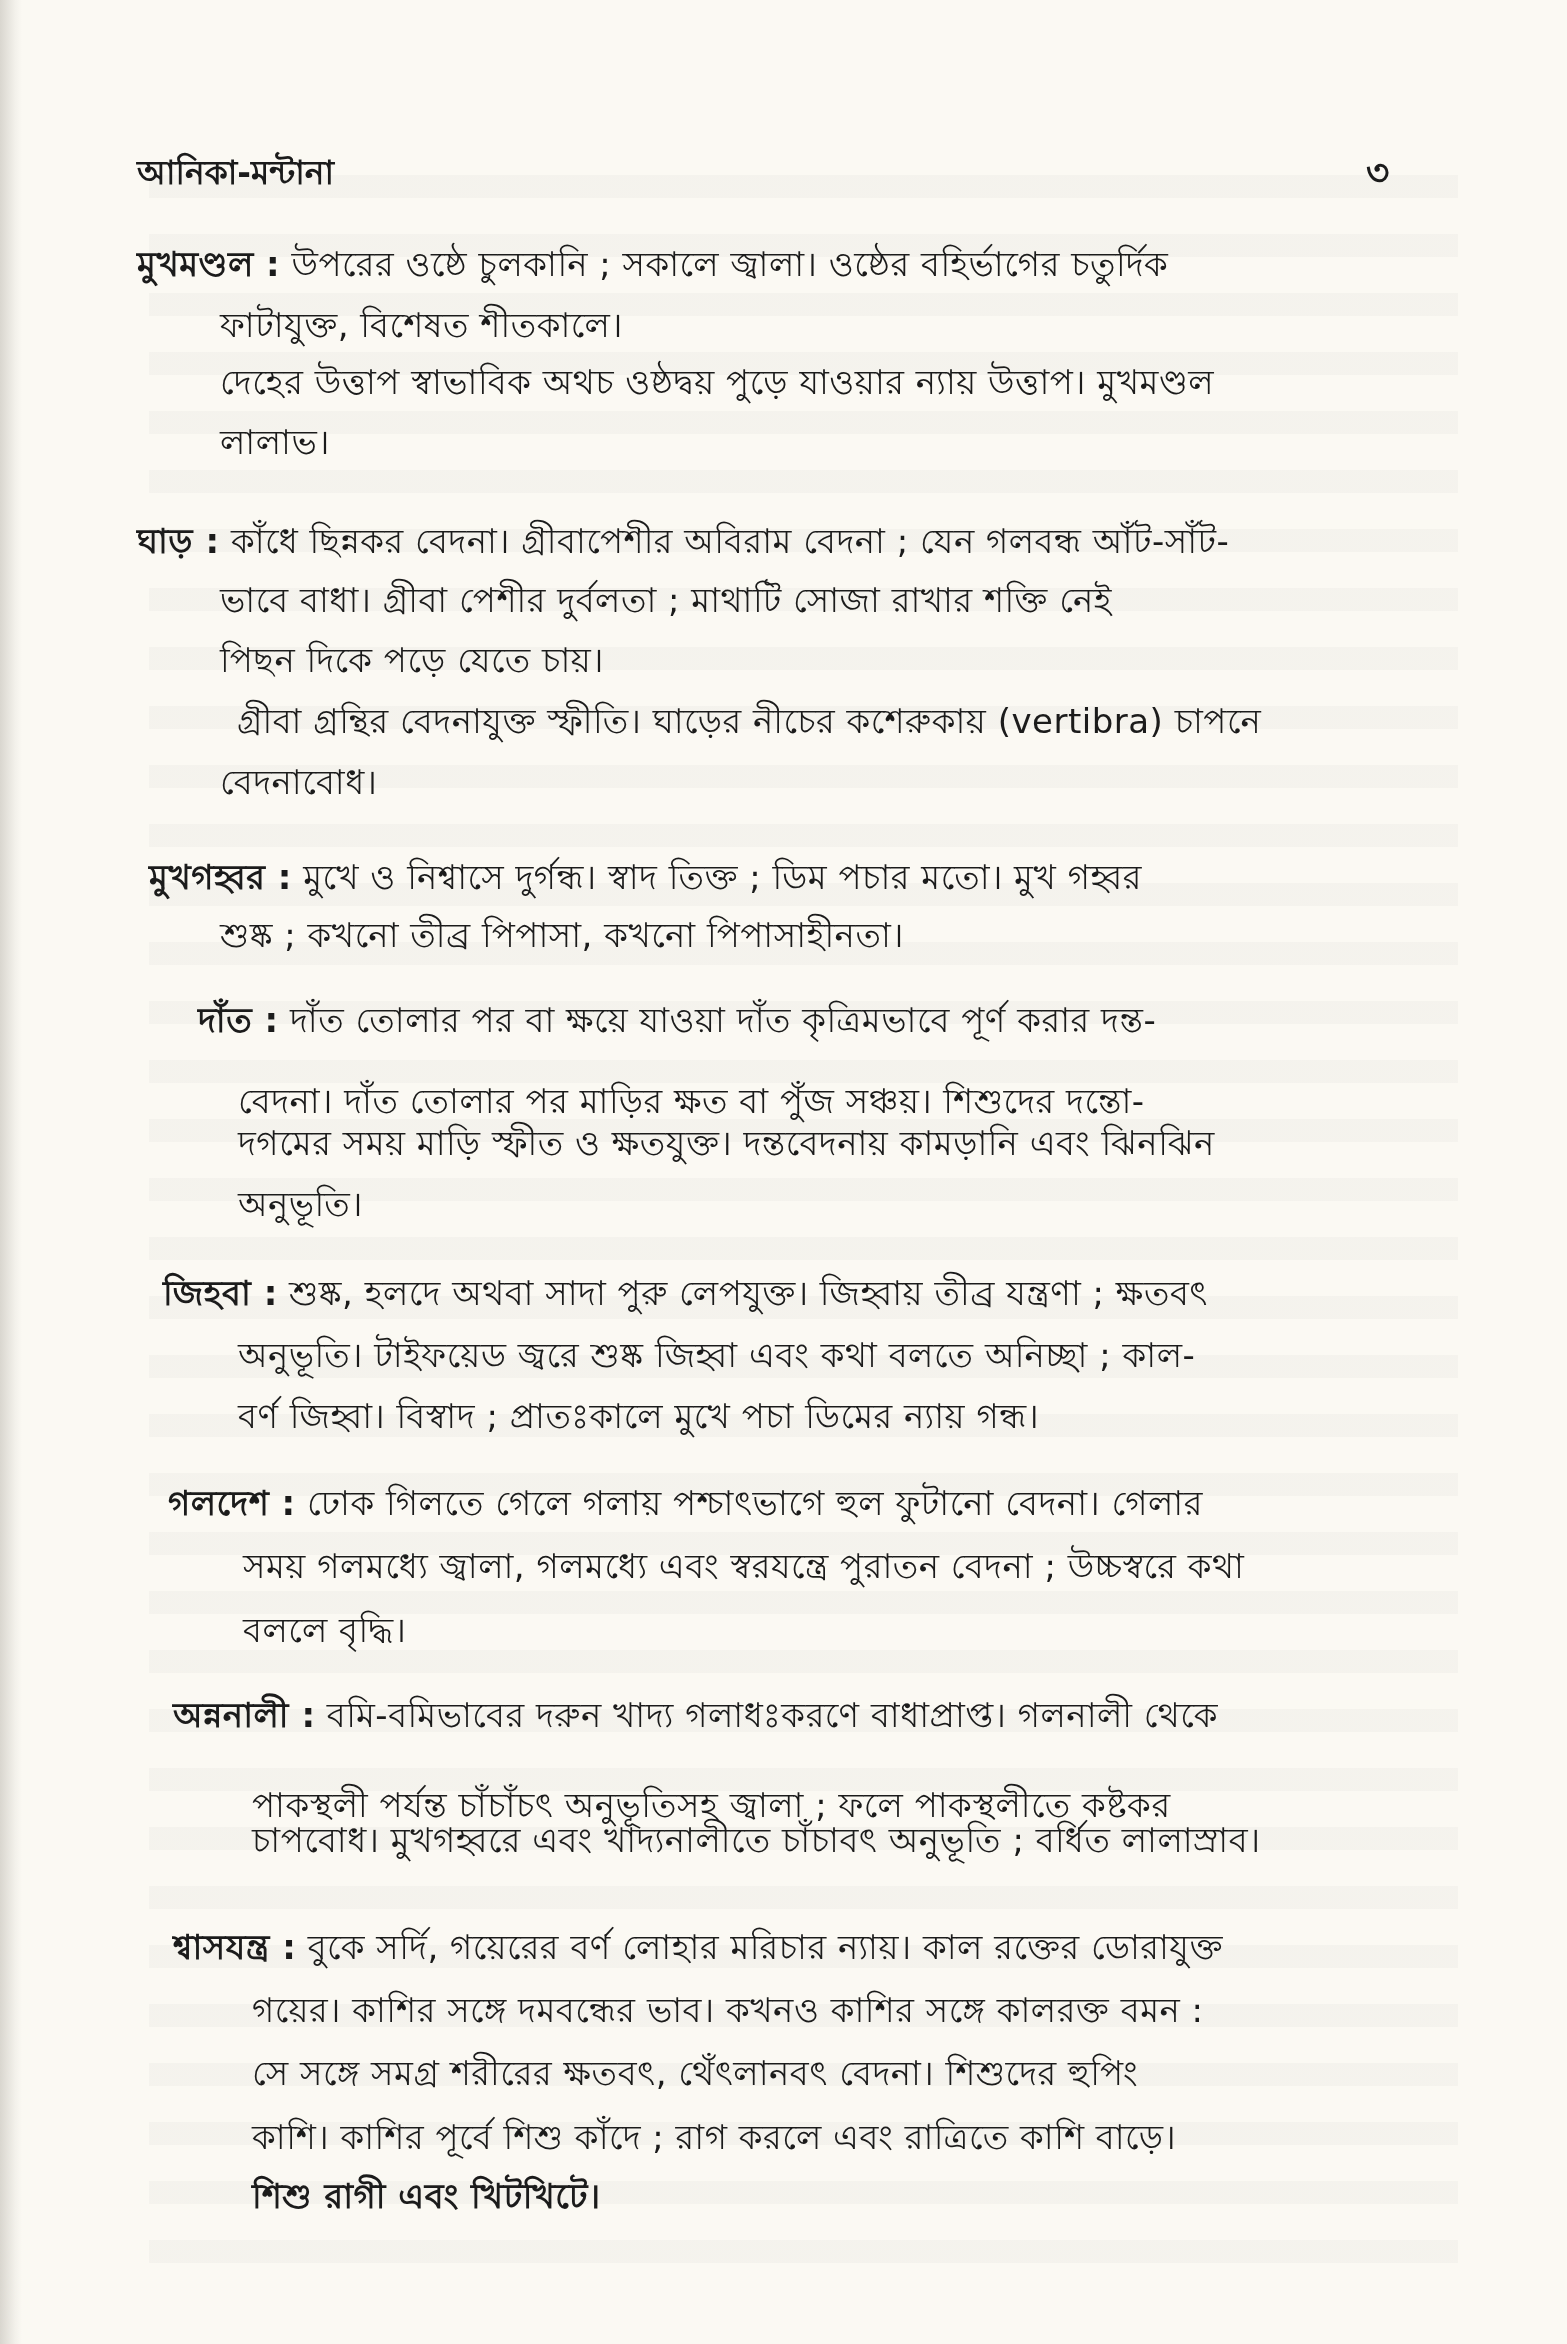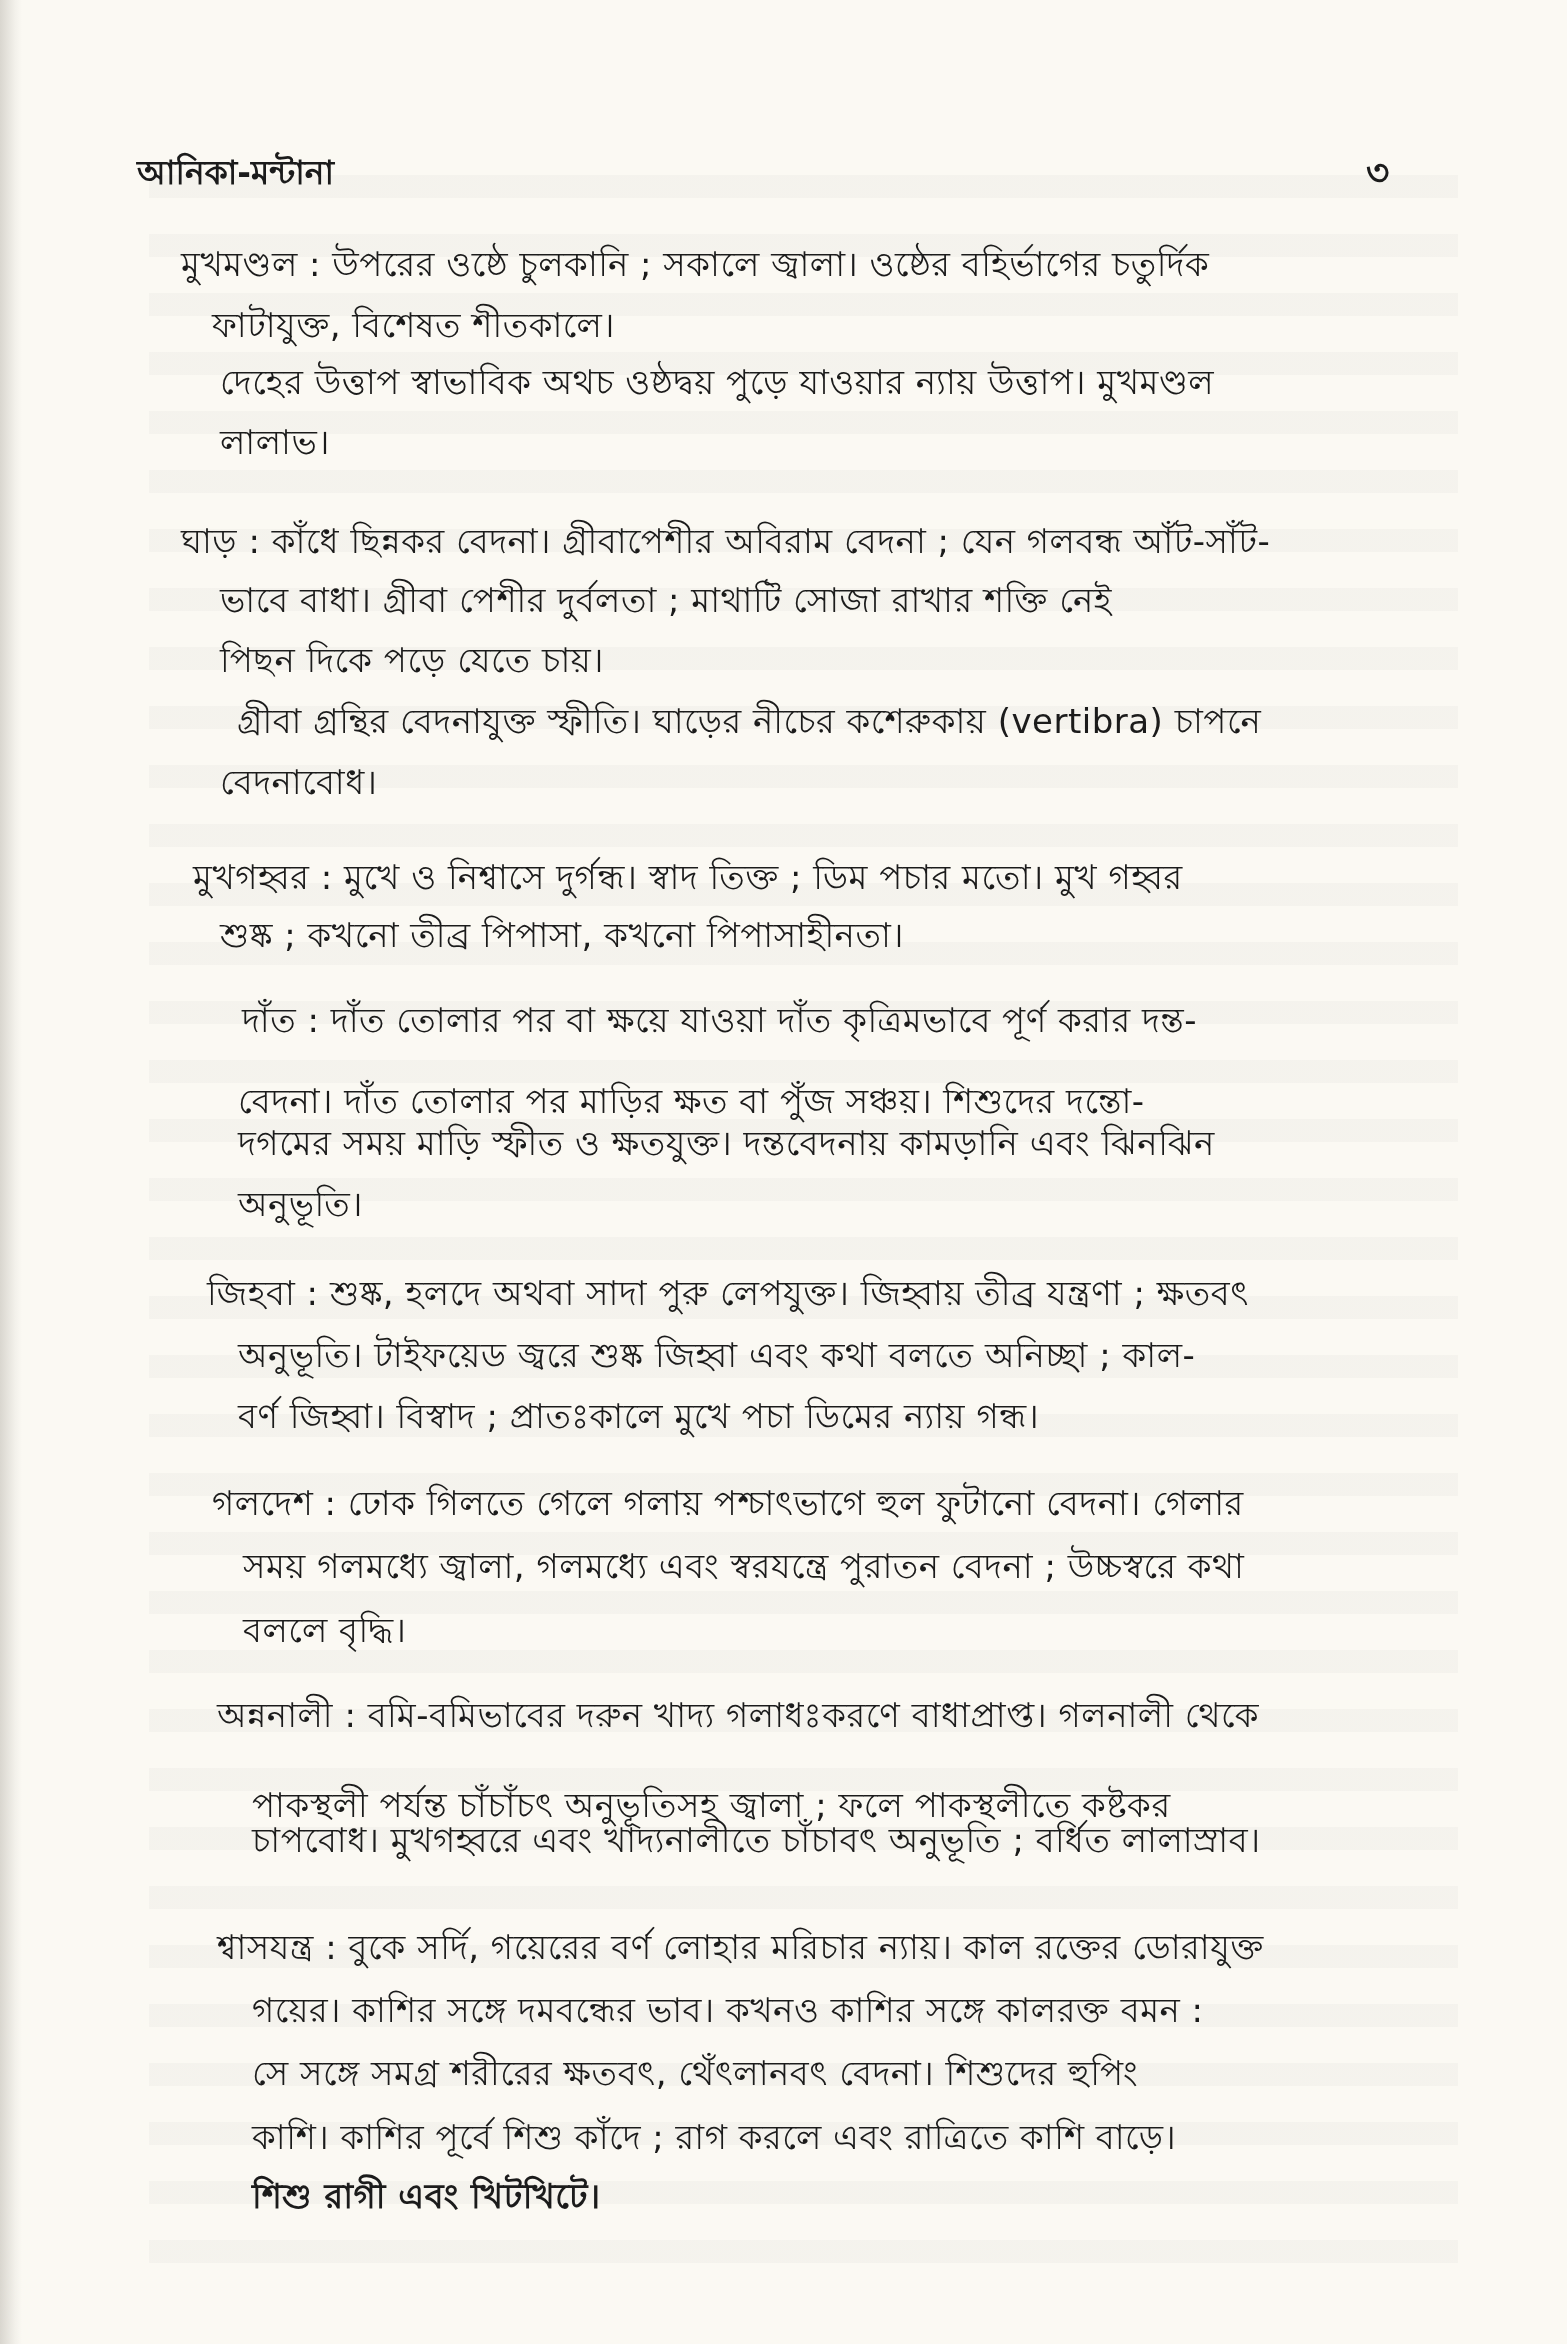--- a/index.html
+++ b/index.html
@@ -26,36 +26,36 @@
       font-size: 33px; font-weight: bold;
     }
     .page-number {
       position: absolute; left: 1366px; top: 145px;
       font-size: 36px; font-weight: bold;
     }
     .line {
       position: absolute; font-size: 34px; white-space: nowrap;
       letter-spacing: 0.5px;
     }
-    .term { font-weight: normal; margin-left: 44px; }
+    .term { font-weight: bold; }
   </style>
 </head>
 <body>
 
 <div class="binding-shadow"></div>
 <div class="bleed"></div>
 
 <div class="running-head">আনিকা-মন্টানা</div>
 <div class="page-number">৩</div>
 
 <div class="line" style="left:137px; top:238px;">
   <span class="term">মুখমণ্ডল :</span>
   <span>উপরের ওষ্ঠে চুলকানি ; সকালে জ্বালা। ওষ্ঠের বহির্ভাগের চতুর্দিক</span>
 </div>
-<div class="line" style="left:212px; top:299px;">ফাটাযুক্ত, বিশেষত শীতকালে।</div>
+<div class="line" style="left:220px; top:299px;">ফাটাযুক্ত, বিশেষত শীতকালে।</div>
 <div class="line" style="left:220px; top:356px;">দেহের উত্তাপ স্বাভাবিক অথচ ওষ্ঠদ্বয় পুড়ে যাওয়ার ন্যায় উত্তাপ। মুখমণ্ডল</div>
 <div class="line" style="left:220px; top:416px;">লালাভ।</div>
 
 <div class="line" style="left:137px; top:515px;">
   <span class="term">ঘাড় :</span>
   <span>কাঁধে ছিন্নকর বেদনা। গ্রীবাপেশীর অবিরাম বেদনা ; যেন গলবন্ধ আঁট-সাঁট-</span>
 </div>
 <div class="line" style="left:220px; top:574px;">ভাবে বাধা। গ্রীবা পেশীর দুর্বলতা ; মাথাটি সোজা রাখার শক্তি নেই</div>
 <div class="line" style="left:220px; top:634px;">পিছন দিকে পড়ে যেতে চায়।</div>
 <div class="line" style="left:220px; top:695px;margin-left:17px;">গ্রীবা গ্রন্থির বেদনাযুক্ত স্ফীতি। ঘাড়ের নীচের কশেরুকায় (vertibra) চাপনে</div>

